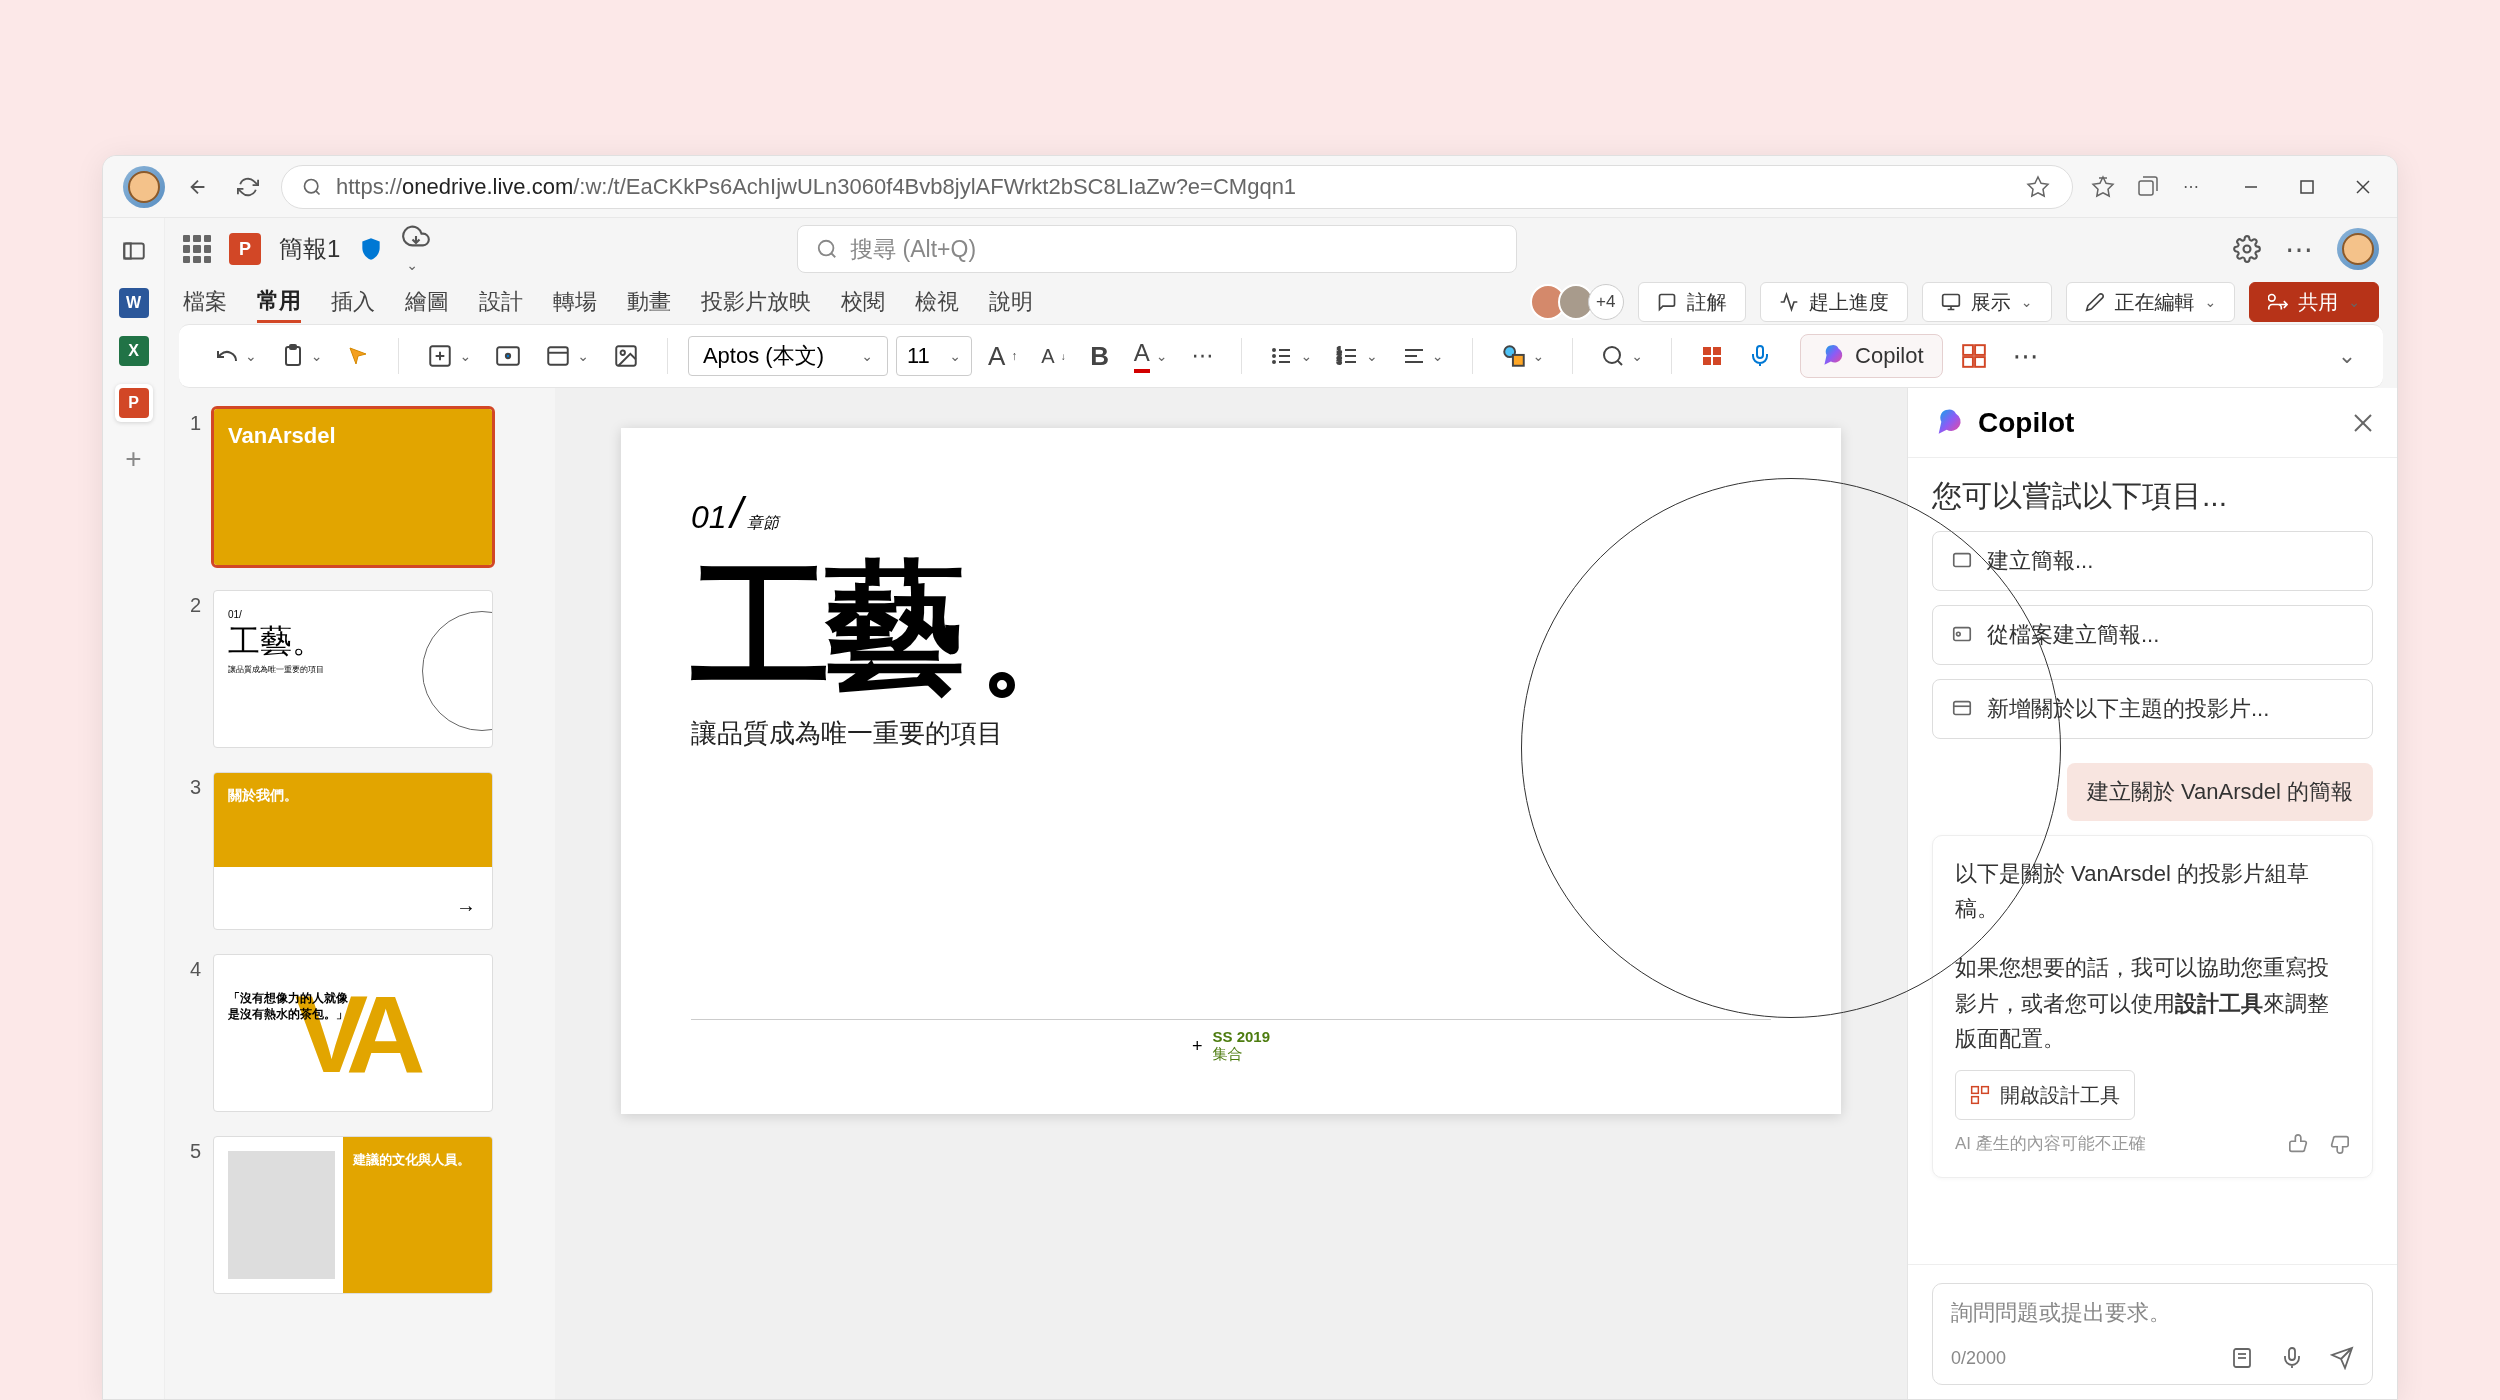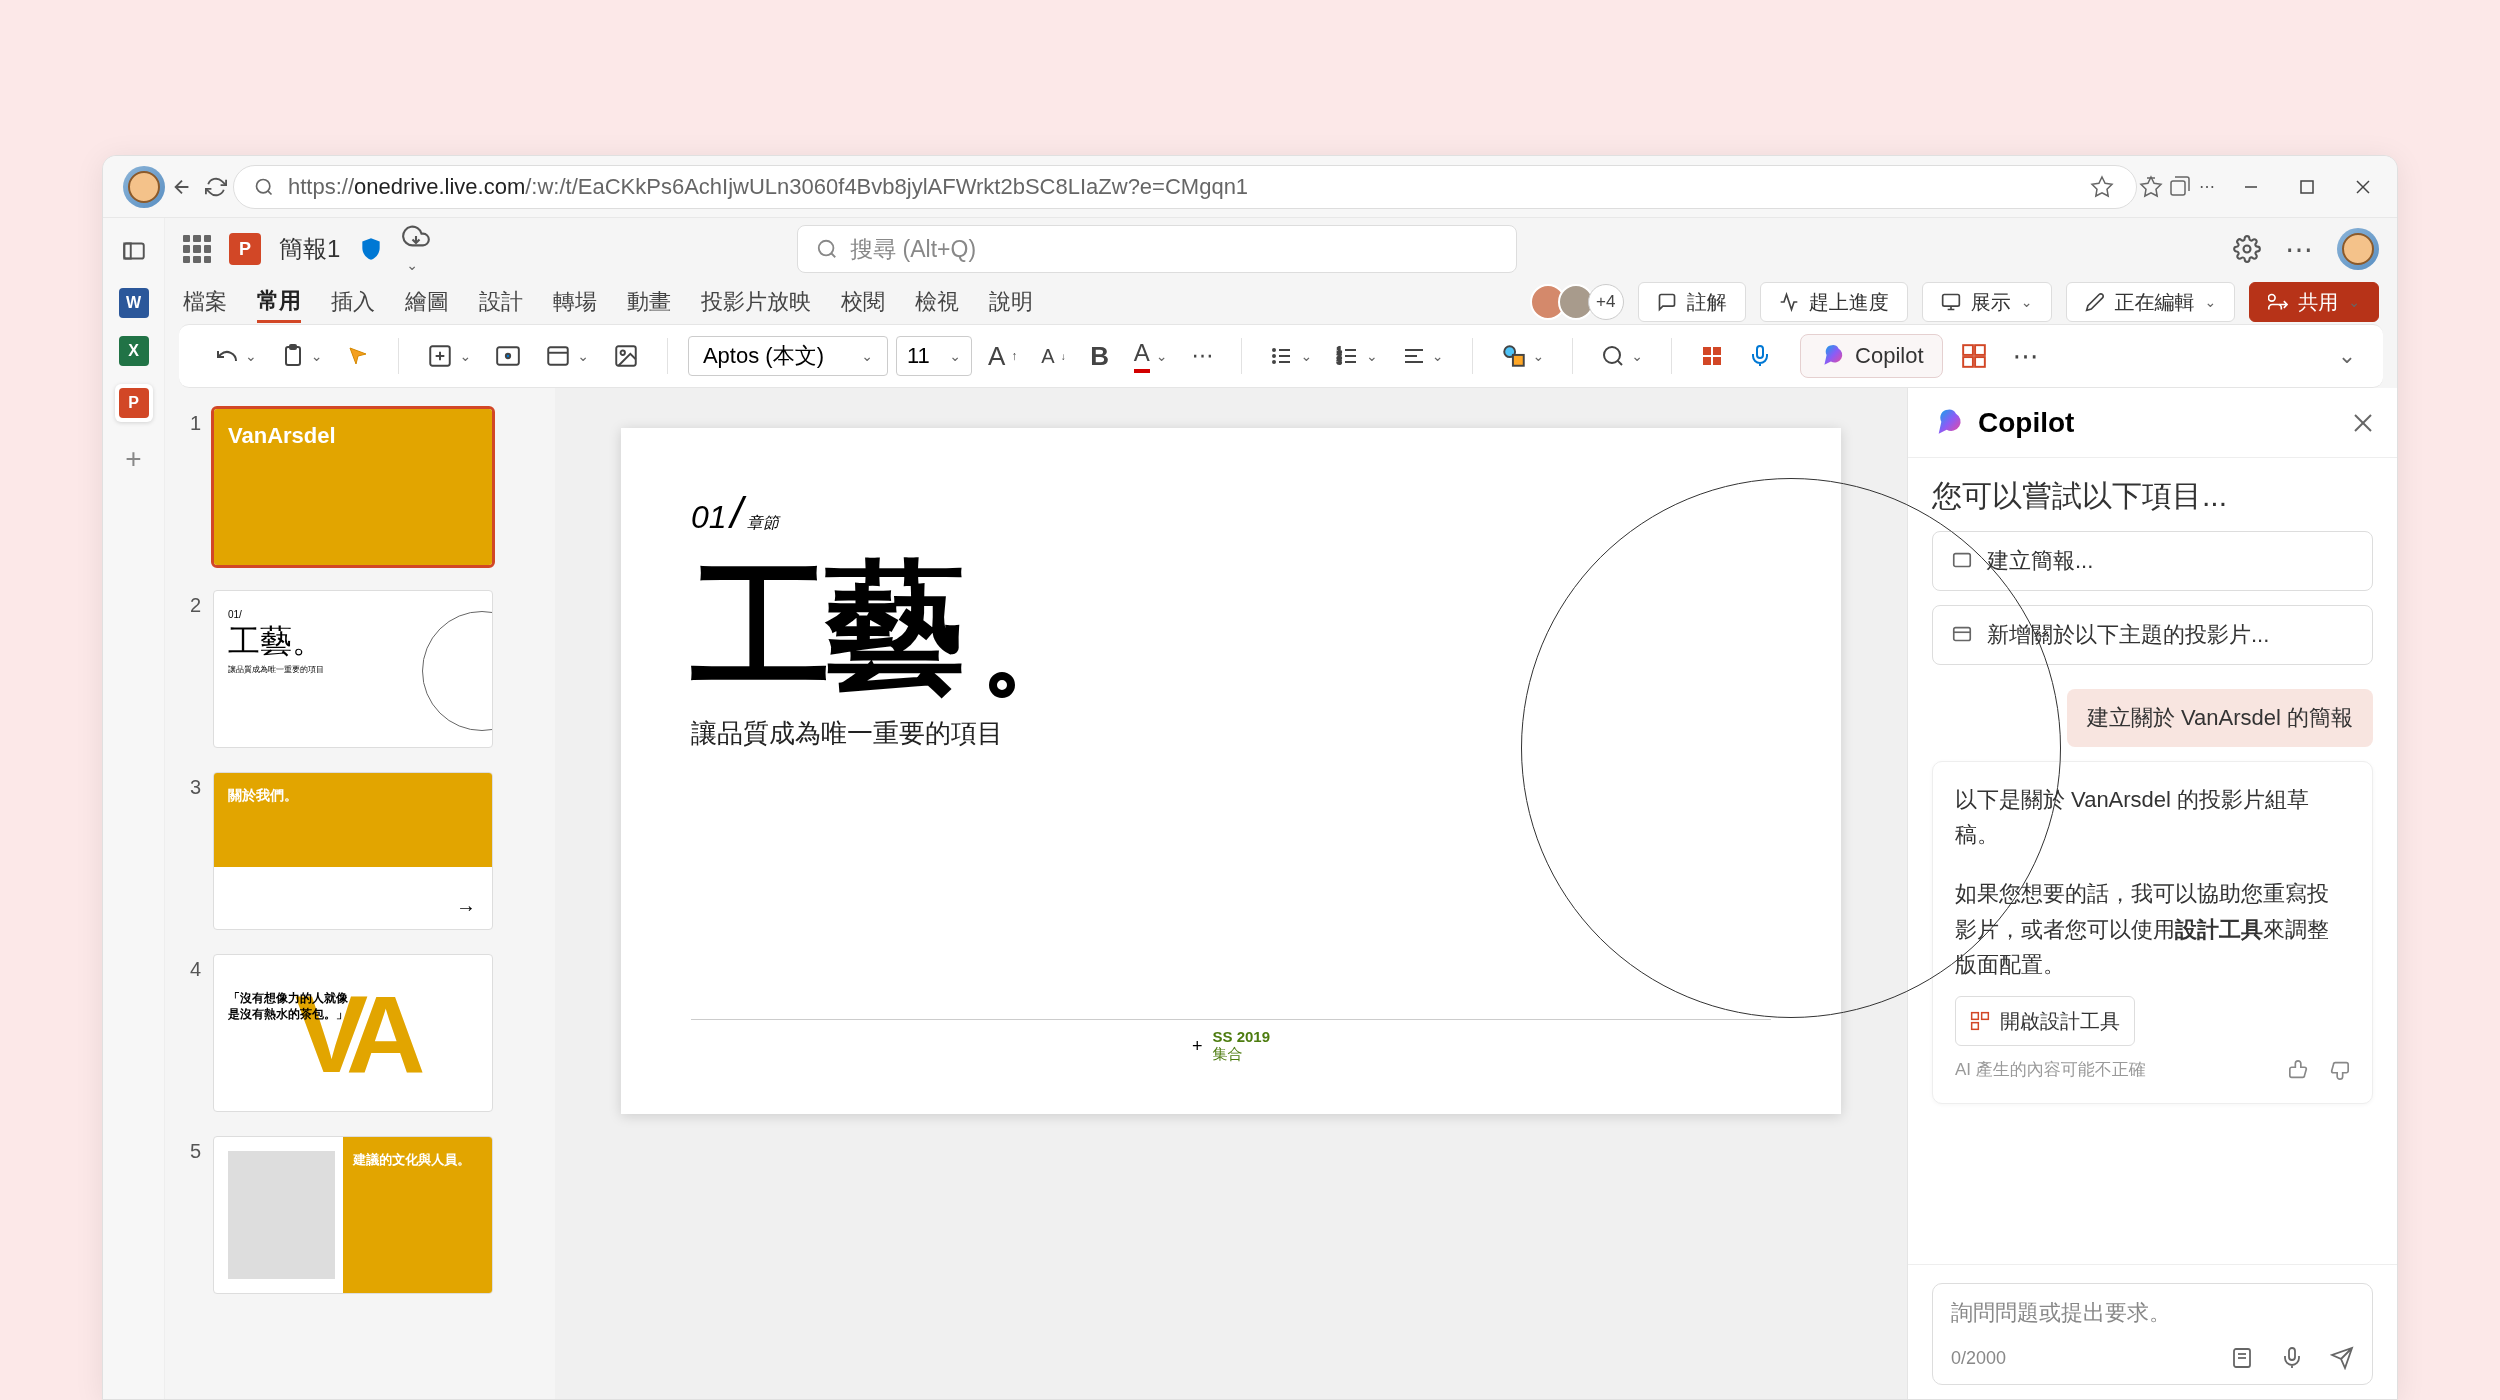--- a/index.html
+++ b/index.html
@@ -10,21 +10,21 @@
   top: 155px; left: 102px; right: 102px; bottom: 0;
   background: #f5f5f5;
   border-radius: 14px 14px 0 0;
   box-shadow: 0 4px 30px rgba(0,0,0,0.08);
   overflow: hidden;
   border: 1px solid #e0e0e0;
 }
 
 
 .browser-bar {
-  height: 62px; display: flex; align-items: center; padding: 0 20px; 
+  height: 62px; display: flex; align-items: center; padding: 0 20px; gap: 16px;
   background: #f7f7f7; border-bottom: 1px solid #e8e8e8;
 }
 .avatar-small { width: 42px; height: 42px; border-radius: 50%; background: linear-gradient(135deg,#8bb4d8,#5a8fc2); display:flex; align-items:center; justify-content:center; overflow:hidden; }
 .avatar-small::after { content:''; width:28px; height:28px; border-radius:50%; background:#f4c28a; border:2px solid #8b5a2b; }
 .nav-btn { width:34px; height:34px; display:flex; align-items:center; justify-content:center; color:#555; cursor:pointer; border-radius:4px; }
 .url-bar { flex:1; height:44px; border:1px solid #ddd; border-radius:22px; display:flex; align-items:center; padding:0 20px; gap:14px; background:#fff; font-size:22px; color:#666; }
 .url-bar .host { color:#222; }
 .win-controls { display:flex; gap:28px; margin-left:16px; }
 .icon-btn { color:#555; cursor:pointer; display:flex; align-items:center; justify-content:center; width:28px; height:28px; }
 
@@ -564,20 +564,27 @@
                 </svg>
             </span>
           </div>
           <div class="cp-body">
             <div class="cp-try">您可以嘗試以下項目...</div>
             <div class="cp-suggest">
               <svg width="22" height="22" viewBox="0 0 24 24" fill="none" stroke="#666" stroke-width="1.8">
                   <rect x="3" y="4" width="18" height="14" rx="2"></rect>
                 </svg>
               <span>建立簡報...</span>
+            </div>
+            <div class="cp-suggest">
+              <svg width="22" height="22" viewBox="0 0 24 24" fill="none" stroke="#666" stroke-width="1.8">
+                  <rect x="3" y="4" width="18" height="14" rx="2"></rect>
+                  <circle cx="8" cy="11" r="2"></circle>
+                </svg>
+              <span>從檔案建立簡報...</span>
             </div>
             <div class="cp-suggest">
               <svg width="22" height="22" viewBox="0 0 24 24" fill="none" stroke="#666" stroke-width="1.8">
                   <rect x="3" y="4" width="18" height="14" rx="2"></rect>
                   <line x1="3" y1="9" x2="21" y2="9"></line>
                 </svg>
               <span>新增關於以下主題的投影片...</span>
             </div>
             <div class="cp-user-msg">建立關於 VanArsdel 的簡報</div>
             <div class="cp-response">

